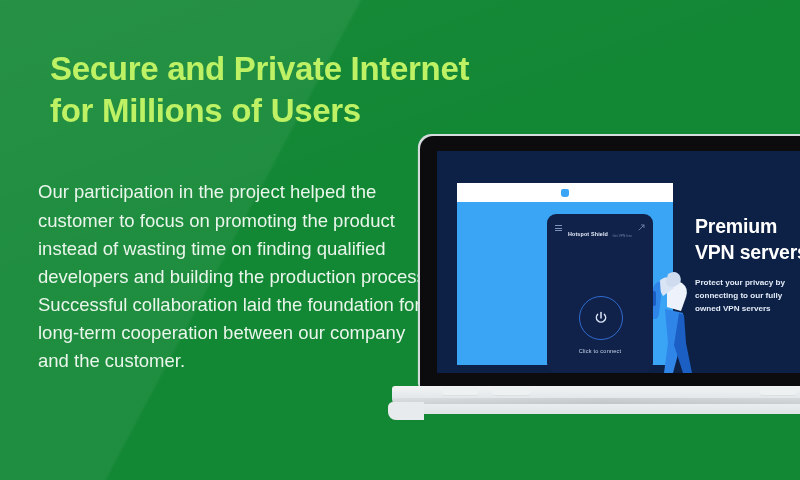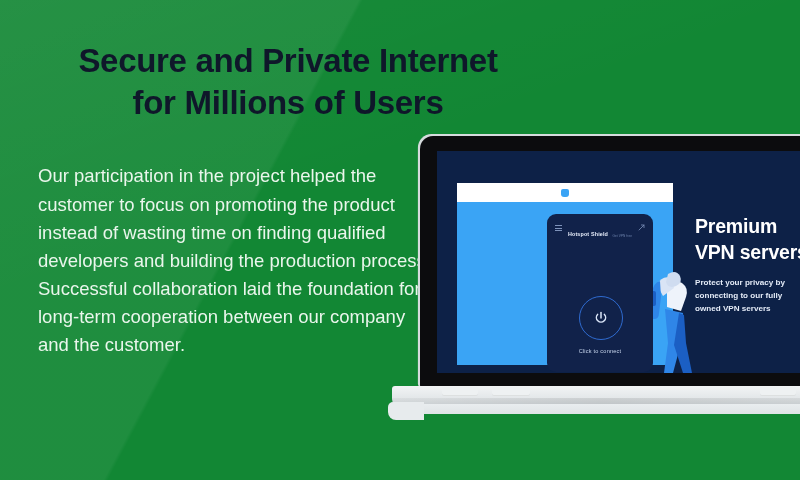--- a/index.html
+++ b/index.html
@@ -32,28 +32,27 @@
   }
 
   
   .copy {
     position: absolute;
     left: 38px;
     top: 36px;
     width: 500px;
   }
   .headline {
-    color: #0f172a;
+    color: #bef264;
     font-size: 33px;
     font-weight: bold;
     line-height: 1.28;
     letter-spacing: -0.3px;
-    margin: 4px;
+    margin: 12px;
     white-space: pre-line;
-    text-align: center;
   }
   .body-copy {
     color: #eaf6ec;
     font-size: 18.5px;
     line-height: 1.52;
     margin: 0;
     padding-top: 34px;
     width: 400px;
     white-space: pre-line;
   }

